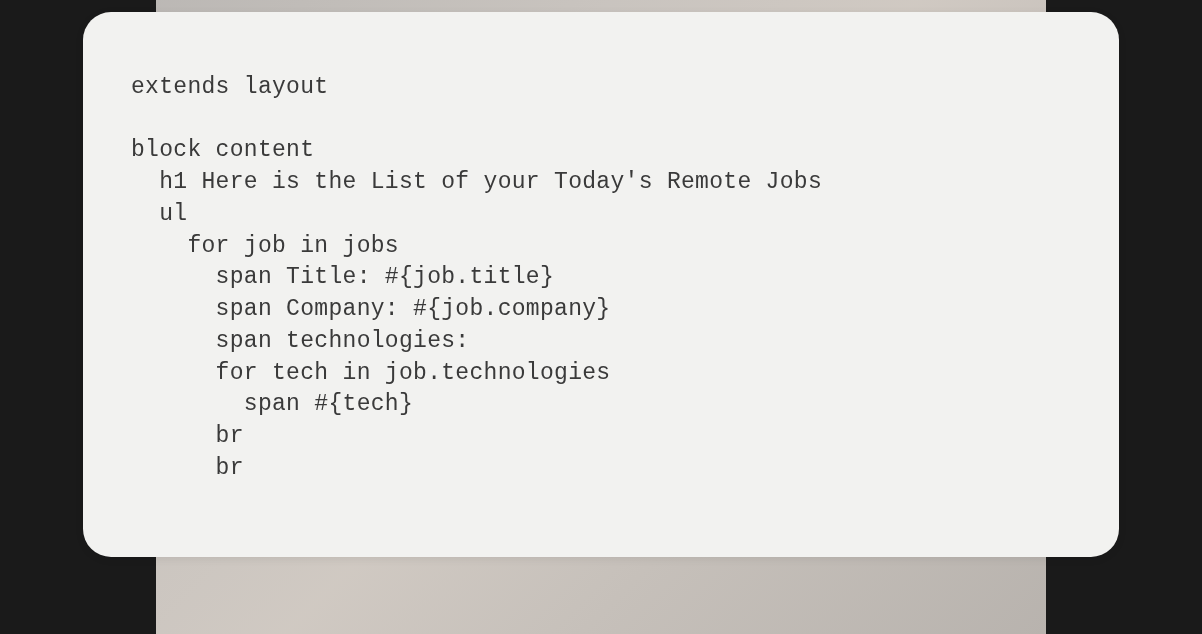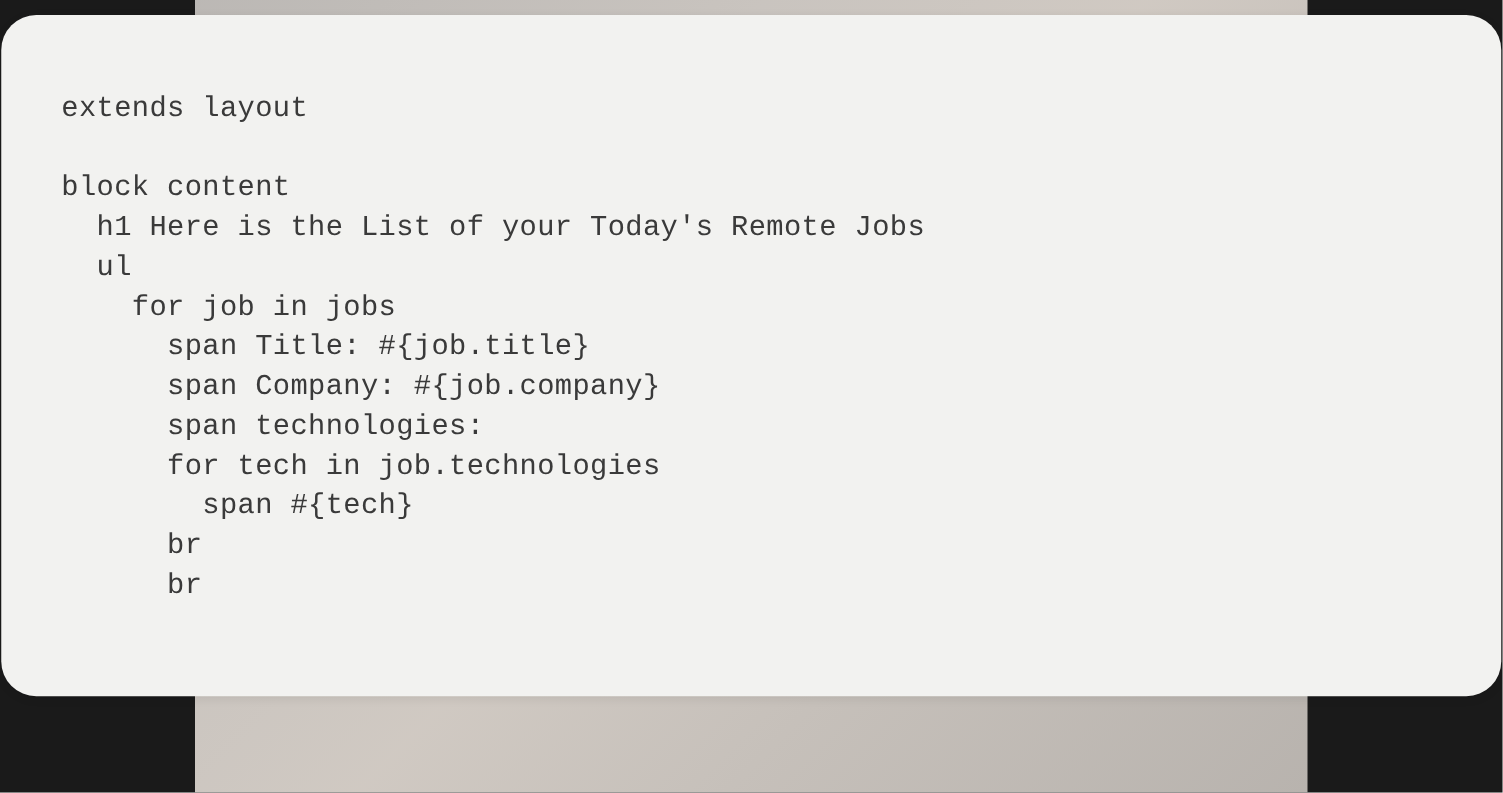--- a/index.html
+++ b/index.html
@@ -23,21 +23,21 @@
       left: 50%;
       transform: translateX(-50%);
       width: 890px;
       height: 100%;
       background: linear-gradient(135deg, #d8d4d0 0%, #e8e2dc 30%, #f0e8e0 50%, #e4ddd6 70%, #d4cec8 100%);
       opacity: 0.85;
     }
     .code-card {
       position: relative;
       margin-top: 12px;
-      width: 1200px;
+      width: 1036px;
       background: #f2f2f0;
       border-radius: 28px;
       padding: 60px 48px 72px 48px;
       box-shadow: 0 2px 8px rgba(0,0,0,0.08);
     }
     .code-block {
       font-family: 'Consolas', 'Monaco', 'Courier New', monospace;
       font-size: 23px;
       line-height: 1.38;
       color: #3a3a3a;

